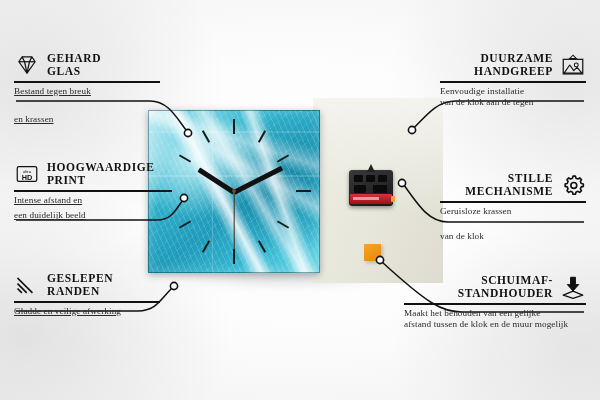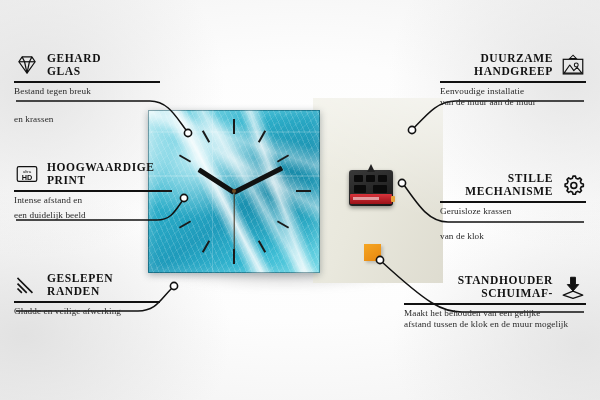--- a/index.html
+++ b/index.html
@@ -110,21 +110,21 @@
     font-weight:bold;letter-spacing:.6px;color:#111;
     font-size:11.5px;line-height:13px;text-transform:uppercase;
   }
   .rule{height:1.6px;background:#111;margin-top:3px;}
   .co-sub{
     font-size:9.2px;line-height:11px;color:#2a2a2a;margin-top:3px;
     letter-spacing:.1px;
   }
   .left .co-head{justify-content:flex-start;}
   .left .co-title{text-align:left;}
-  .left .co-sub{text-align:left;}
+  .left .co-sub{text-align:left;text-decoration:underline;}
   .right .co-head{justify-content:flex-end;}
   .right .co-title{text-align:right;}
   .right .co-sub{}
   .ico{width:26px;height:26px;flex:0 0 26px;display:block;}
 
   svg.leader{position:absolute;left:0;top:0;width:600px;height:400px;pointer-events:none;}
 </style>
 </head>
 <body>
 
@@ -255,21 +255,21 @@
       </div>
       <svg class="ico" viewBox="0 0 32 32">
         <path d="M16,4 L12,8 H20 Z" fill="none" stroke="#111" stroke-width="1.3"></path>
         <rect x="4" y="9" width="24" height="18" fill="none" stroke="#111" stroke-width="1.5"></rect>
         <circle cx="20" cy="16" r="2.4" fill="none" stroke="#111" stroke-width="1.3"></circle>
         <path d="M5,26 L12,16 L17,23 L21,19 L27,26 Z" fill="none" stroke="#111" stroke-width="1.4" stroke-linejoin="round"></path>
       </svg>
     </div>
     <div class="rule"></div>
     <div class="co-sub">Eenvoudige installatie</div>
-    <div class="co-sub" style="margin-top:0;">van de muur aan de muur</div>
+    <div class="co-sub" style="margin-top:0;">van de klok aan de tegen</div>
   </div>
 
   <div class="callout right" style="left:440px;top:172px;width:146px;">
     <div class="co-head">
       <div>
         <div class="co-title">STILLE</div>
         <div class="co-title">MECHANISME</div>
       </div>
       <svg class="ico" viewBox="0 0 32 32">
         <g fill="none" stroke="#111" stroke-width="2" stroke-linejoin="round">
@@ -279,22 +279,22 @@
       </svg>
     </div>
     <div class="rule"></div>
     <div class="co-sub">Geruisloze krassen</div>
     <div class="co-sub" style="margin-top:14px;">van de klok</div>
   </div>
 
   <div class="callout right" style="left:404px;top:274px;width:182px;">
     <div class="co-head">
       <div style="flex:1;">
+        <div class="co-title">SCHUIMAF-</div>
         <div class="co-title">STANDHOUDER</div>
-        <div class="co-title">SCHUIMAF-</div>
       </div>
       <svg class="ico" viewBox="0 0 32 32">
         <path d="M13,4 h6 v9 h4 l-7,8 -7,-8 h4 Z" fill="#111" stroke="#111" stroke-width="1.2" stroke-linejoin="round"></path>
         <path d="M16,21 L4,26 L16,30 L28,26 Z" fill="none" stroke="#111" stroke-width="1.6" stroke-linejoin="round"></path>
       </svg>
     </div>
     <div class="rule"></div>
     <div class="co-sub">Maakt het behouden van een gelijke</div>
     <div class="co-sub" style="margin-top:0;">afstand tussen de klok en de muur mogelijk</div>
   </div>

